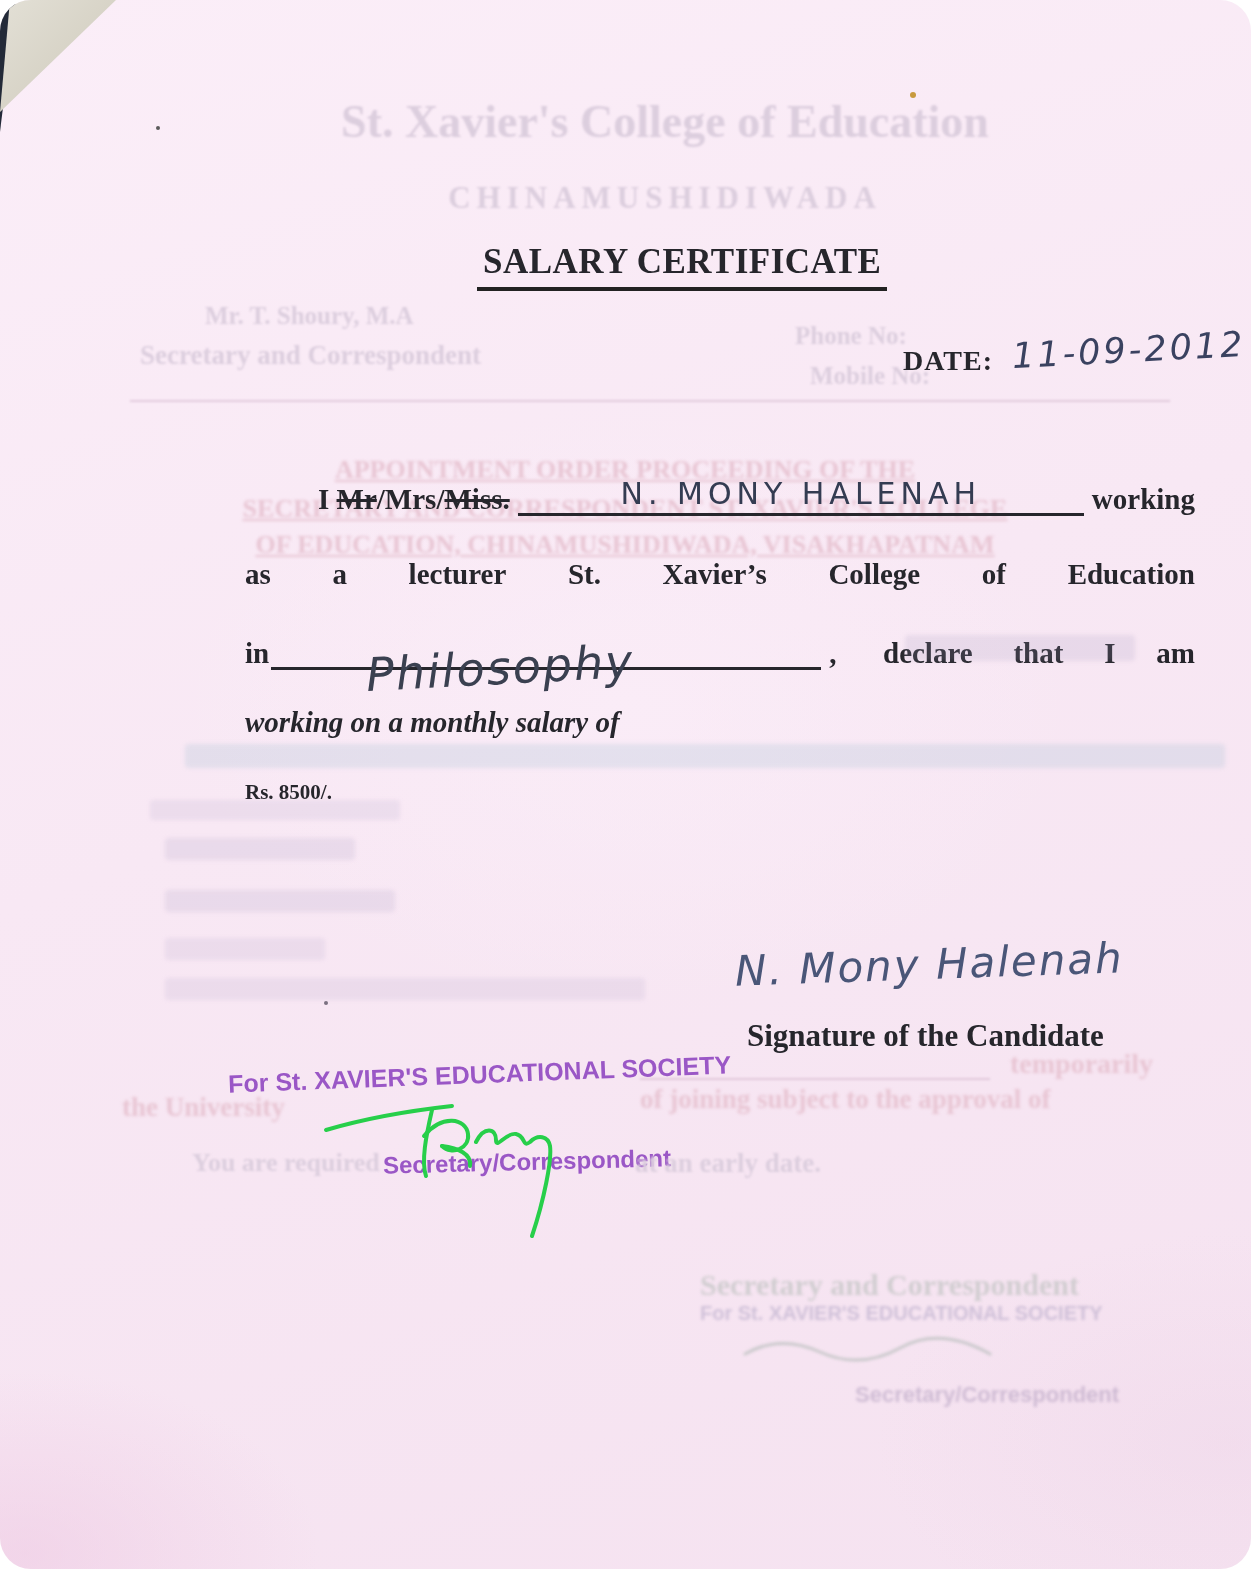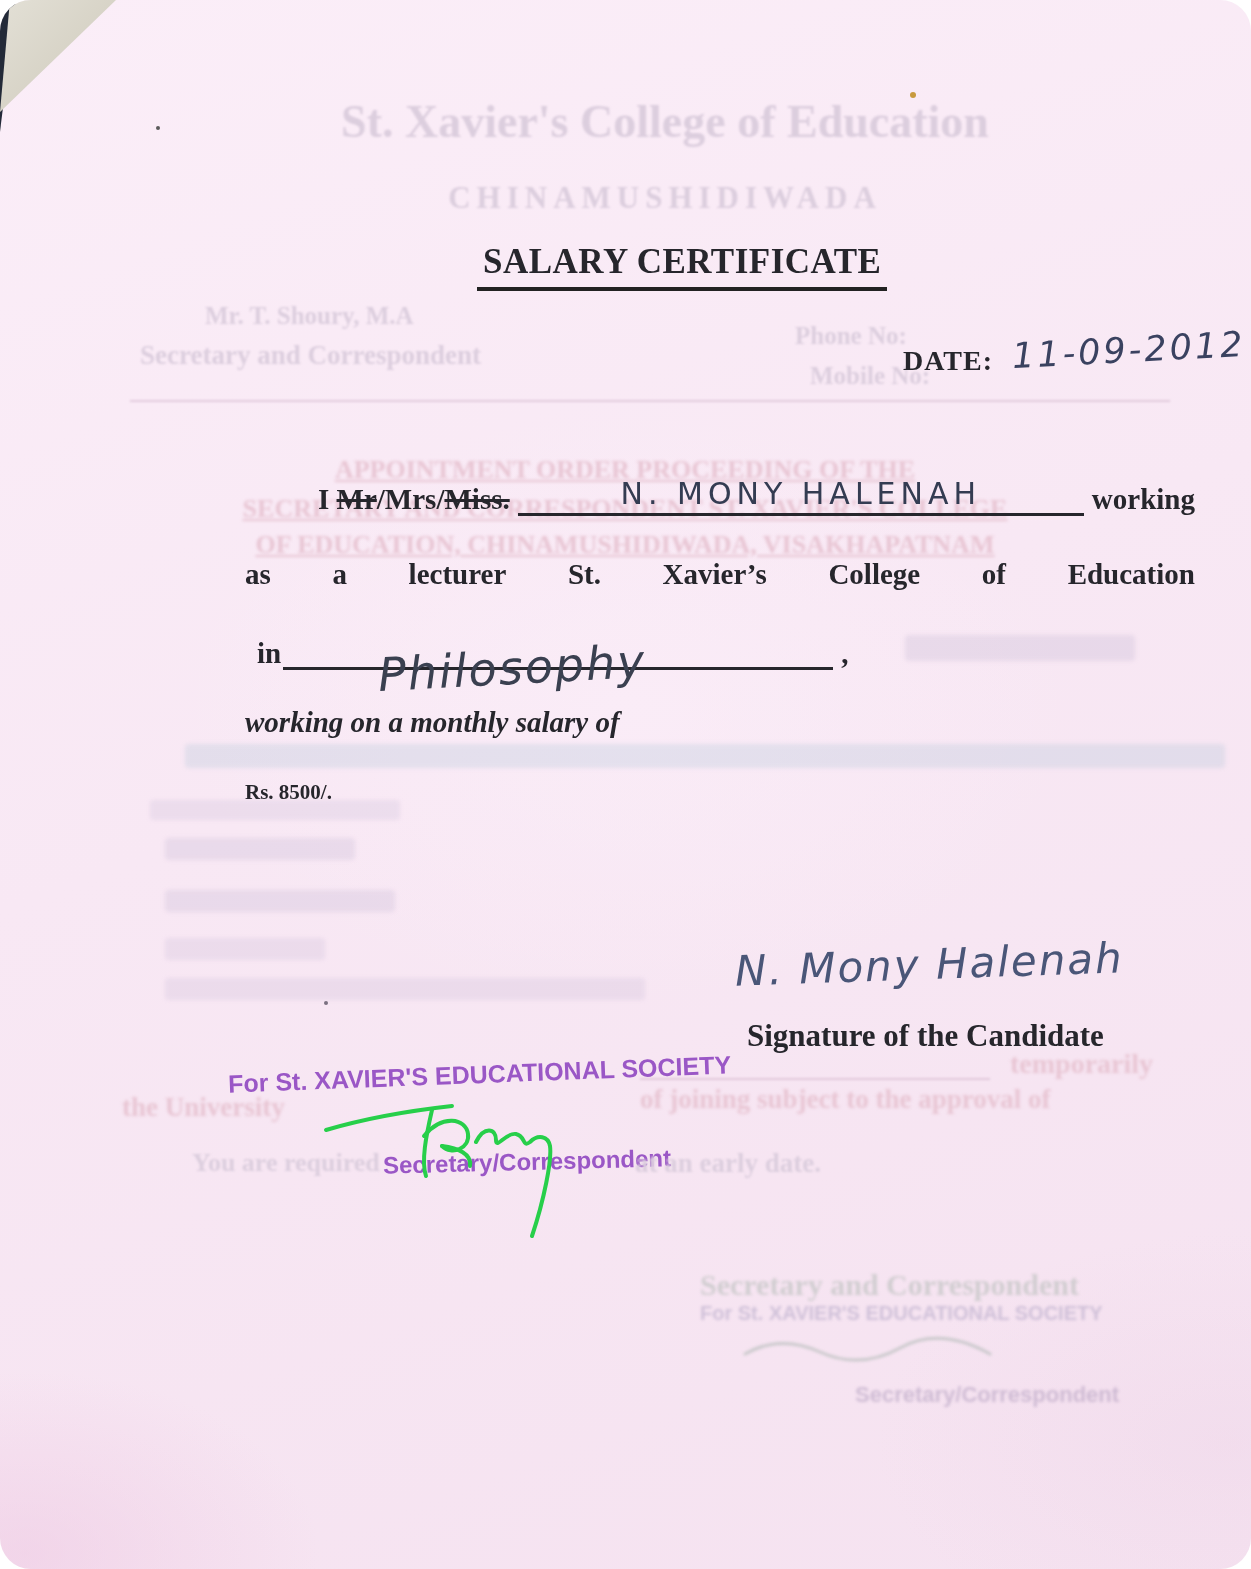--- a/index.html
+++ b/index.html
@@ -92,26 +92,32 @@
     <span class="print">as</span>
     <span class="print">a</span>
     <span class="print">lecturer</span>
     <span class="print">St.</span>
     <span class="print">Xavier’s</span>
     <span class="print">College</span>
     <span class="print">of</span>
     <span class="print">Education</span>
   </div>
 
-  <div class="abs flexline body-line" style="left:257px;top:630px;width:950px;">
+  <div class="abs flexline body-line" style="left:245px;top:630px;width:950px;">
     <span class="print">in</span>
     <span class="blank" style="flex:0 0 550px;margin-left:2px;">
       <span class="hand hand-phil">Philosophy</span>
     </span>
     <span class="print">,</span>
+    <span class="flexline spread" style="margin-left:auto;width:312px;">
+      <span class="print">declare</span>
+      <span class="print">that</span>
+      <span class="print">I</span>
+      <span class="print">am</span>
+    </span>
   </div>
 
   <div class="abs ghost-bar" style="left:905px;top:635px;width:230px;height:26px;background:rgba(160,150,190,0.18);"></div>
 
   <div class="abs print body-line" style="left:245px;top:706px;font-style:italic;">working on a monthly salary of</div>
   <div class="abs print" style="left:245px;top:780px;font-size:21px;">Rs. 8500/.</div>
 
   <div class="abs ghost-bar" style="left:185px;top:744px;width:1040px;height:24px;background:rgba(120,170,190,0.16);"></div>
   <div class="abs ghost-bar" style="left:150px;top:800px;width:250px;height:20px;background:rgba(160,150,190,0.14);"></div>
   <div class="abs ghost-bar" style="left:165px;top:838px;width:190px;height:22px;background:rgba(160,150,190,0.17);"></div>

